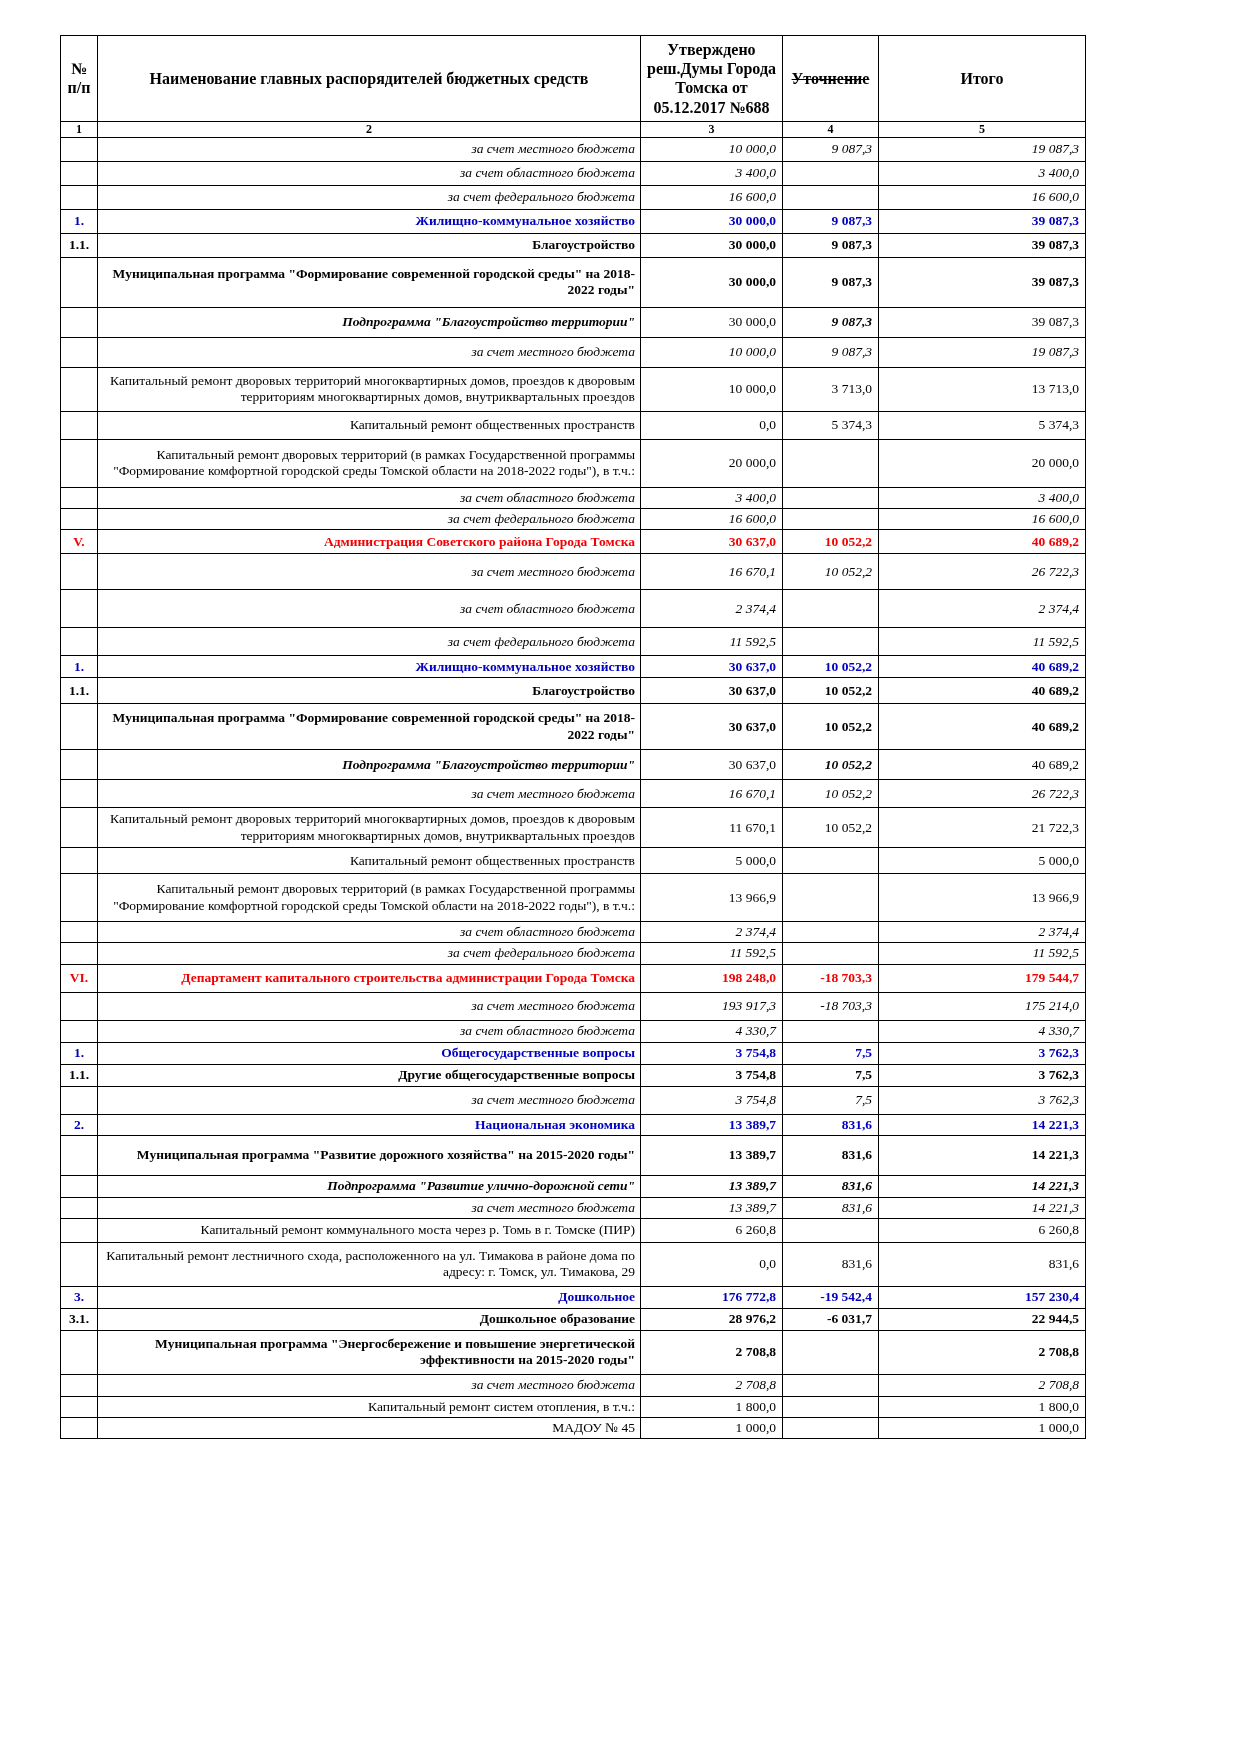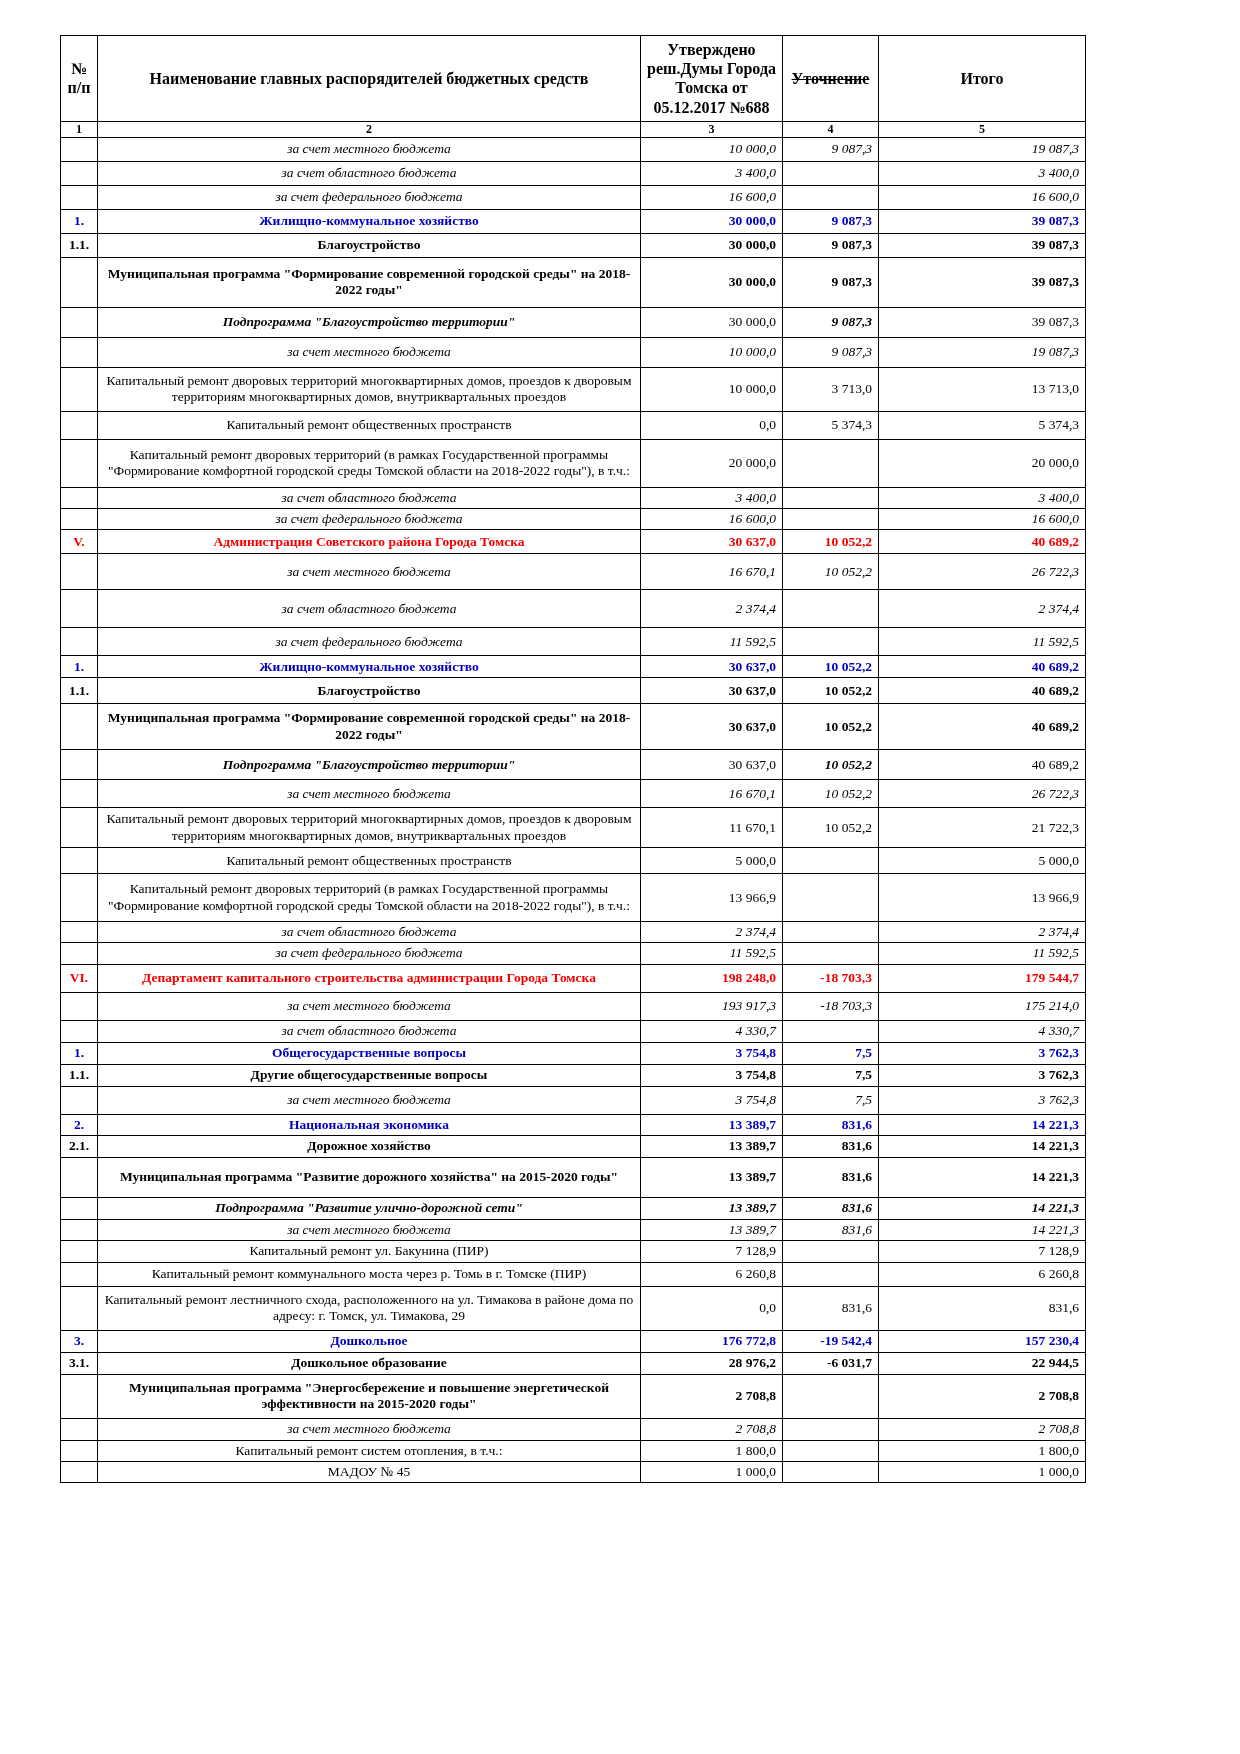--- a/index.html
+++ b/index.html
@@ -28,21 +28,21 @@
     word-wrap:break-word;
   }
   tr.head-row th{
     font-weight:bold;text-align:center;height:72px;padding:4px 6px;font-size:16px;
   }
   th.strike{text-decoration:line-through;margin-left:9px;}
   tr.colnum-row td{
     text-align:center;font-weight:bold;font-size:12px;padding:0 2px;height:15px;line-height:15px;
   }
   td.c-num{text-align:center;}
-  td.c-name{text-align:center;}
+  td.c-name{text-align:right;}
   td.c-val{text-align:right;padding-right:6px;}
   .st-n{}
   .st-i{font-style:italic;}
   .st-b{font-weight:bold;}
   .st-bi{font-weight:bold;font-style:italic;}
   .st-bb{font-weight:bold;color:var(--blue);}
   .st-br{font-weight:bold;color:var(--red);}
 </style>
 </head>
 <body>
@@ -304,27 +304,20 @@
           <td class="c-val st-i">7,5</td>
           <td class="c-val st-i">3 762,3</td>
         </tr>
         <tr style="height: 20px;">
           <td class="c-num st-bb">2.</td>
           <td class="c-name st-bb">Национальная экономика</td>
           <td class="c-val st-bb">13 389,7</td>
           <td class="c-val st-bb">831,6</td>
           <td class="c-val st-bb">14 221,3</td>
         </tr>
-        <tr style="height: 22px;">
-          <td class="c-num st-b">2.1.</td>
-          <td class="c-name st-b">Дорожное хозяйство</td>
-          <td class="c-val st-b">13 389,7</td>
-          <td class="c-val st-b">831,6</td>
-          <td class="c-val st-b">14 221,3</td>
-        </tr>
         <tr style="height: 40px;">
           <td class="c-num st-b"></td>
           <td class="c-name st-b">Муниципальная программа "Развитие дорожного хозяйства" на 2015-2020 годы"</td>
           <td class="c-val st-b">13 389,7</td>
           <td class="c-val st-b">831,6</td>
           <td class="c-val st-b">14 221,3</td>
         </tr>
         <tr style="height: 22px;">
           <td class="c-num st-bi"></td>
           <td class="c-name st-bi">Подпрограмма "Развитие улично-дорожной сети"</td>
@@ -332,27 +325,20 @@
           <td class="c-val st-bi">831,6</td>
           <td class="c-val st-bi">14 221,3</td>
         </tr>
         <tr style="height: 20px;">
           <td class="c-num st-i"></td>
           <td class="c-name st-i">за счет  местного бюджета</td>
           <td class="c-val st-i">13 389,7</td>
           <td class="c-val st-i">831,6</td>
           <td class="c-val st-i">14 221,3</td>
         </tr>
-        <tr style="height: 22px;">
-          <td class="c-num st-n"></td>
-          <td class="c-name st-n">Капитальный ремонт ул. Бакунина (ПИР)</td>
-          <td class="c-val st-n">7 128,9</td>
-          <td class="c-val st-n"></td>
-          <td class="c-val st-n">7 128,9</td>
-        </tr>
         <tr style="height: 24px;">
           <td class="c-num st-n"></td>
           <td class="c-name st-n">Капитальный ремонт коммунального моста через р. Томь в г. Томске (ПИР)</td>
           <td class="c-val st-n">6 260,8</td>
           <td class="c-val st-n"></td>
           <td class="c-val st-n">6 260,8</td>
         </tr>
         <tr style="height: 44px;">
           <td class="c-num st-n"></td>
           <td class="c-name st-n">Капитальный ремонт лестничного схода, расположенного на ул. Тимакова в районе дома по адресу: г. Томск, ул. Тимакова, 29</td>

